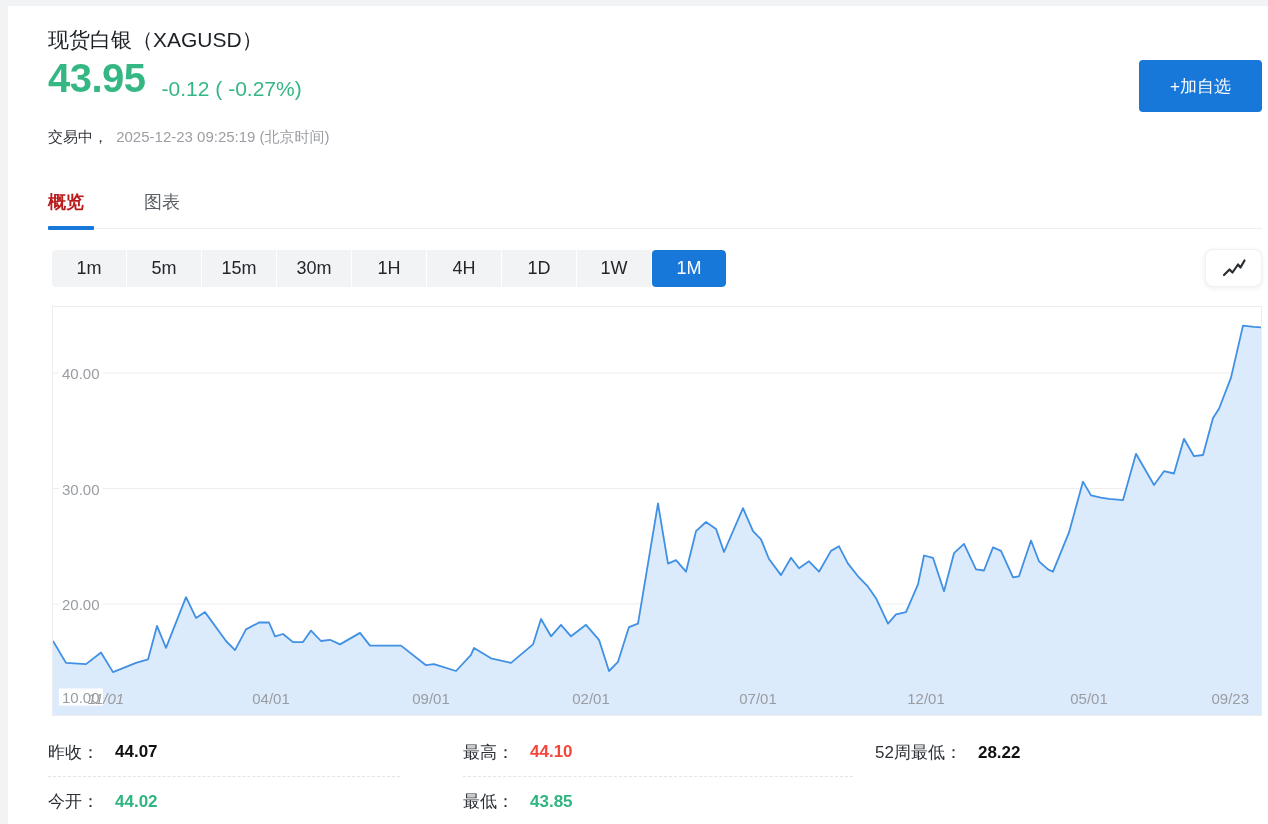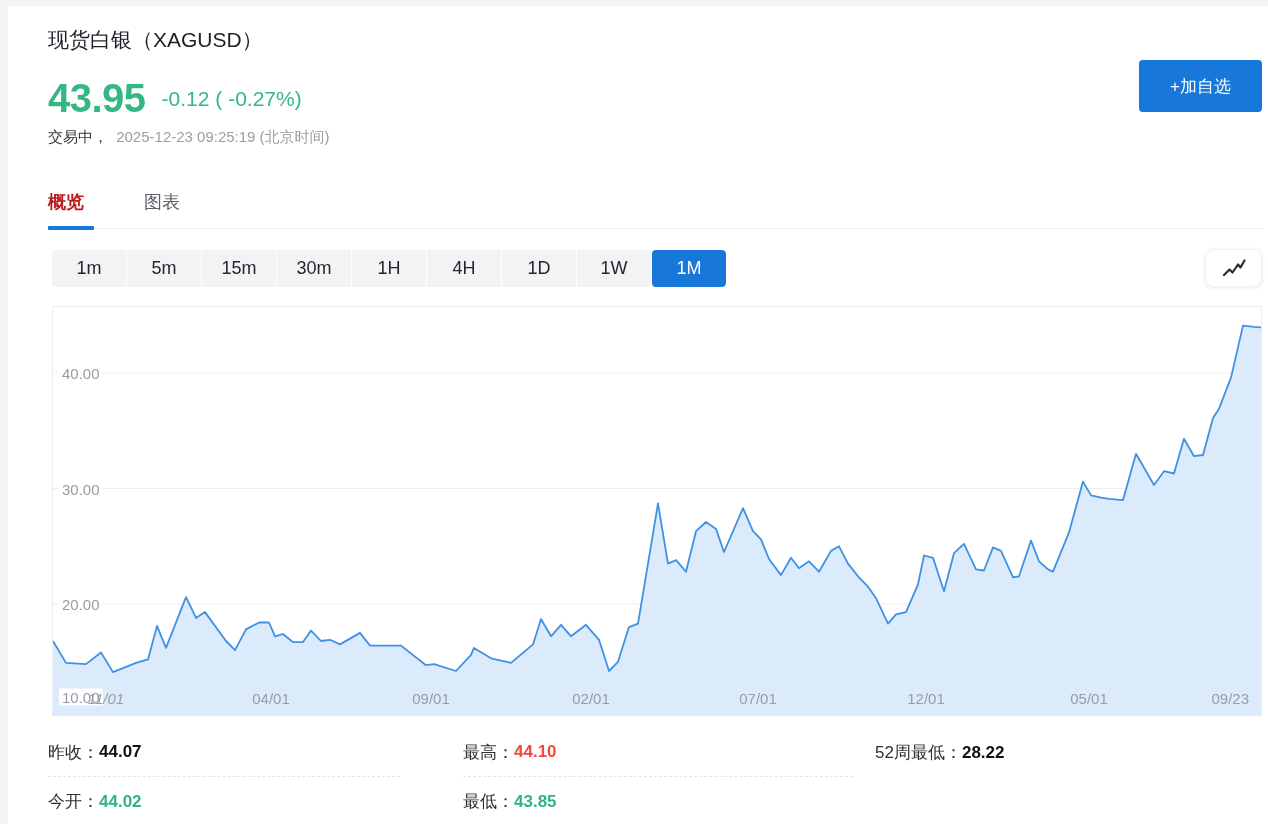--- a/index.html
+++ b/index.html
@@ -6,21 +6,21 @@
   html,body { width:1268px; height:824px; background:#fff; overflow:hidden;
               font-family:"Liberation Sans","DejaVu Sans",sans-serif; }
   .screen { position:relative; width:1268px; height:756px; background:#fff; }
   .strip-top { position:absolute; left:0; top:0; width:1268px; height:6px; background:#f2f3f4; }
   .strip-left { position:absolute; left:0; top:0; width:8px; height:824px; background:#f2f3f4; }
 
   .title { position:absolute; left:48px; top:26px; font-size:21px; font-weight:500; color:#1d2127; }
   .add-btn { position:absolute; left:1139px; top:60px; width:123px; height:52px;
              background:#1778d9; color:#fff; border:none; border-radius:4px;
              font-size:17px; cursor:pointer; font-family:inherit; }
-  .price-row { position:absolute; left:48px; top:76px; display:flex; align-items:center; }
+  .price-row { position:absolute; left:48px; top:56px; display:flex; align-items:flex-end; }
   .price { font-size:40px; font-weight:700; color:#35b783; letter-spacing:-0.5px; }
   .change { font-size:21px; color:#35b783; margin-left:16px; }
   .status-row { position:absolute; left:48px; top:128px; font-size:15px; }
   .status { color:#33373d; }
   .timestamp { color:#9b9ea3; margin-left:4px; }
 
   .tabs { position:absolute; left:48px; top:190px; width:1214px; height:39px;
           border-bottom:1px solid #eceef1; display:flex; }
   .tab { position:relative; height:39px; margin-right:60px; font-size:18px; color:#5c6066; cursor:pointer; }
   .tab.active { color:#b91c1c; font-weight:700; }
@@ -44,21 +44,21 @@
   .ytick { position:absolute; font-size:15px; color:#999ca1; background:#fff; padding:0 3px;
            left:6px; transform:translateY(-50%); }
   .xtick { position:absolute; font-size:15px; color:#999ca1; bottom:8px; transform:translateX(-50%); }
   .xtick.last { transform:translateX(-100%); }
 
   .stats { position:absolute; top:728px; left:0; width:1268px; }
   .stat-col { position:absolute; top:0; }
   .stat-row { height:49px; display:flex; align-items:center; font-size:17px; }
   .stat-row.first { border-bottom:1px dashed #e2e4e8; }
   .stat-label { color:#2b2f36; }
-  .stat-value { margin-left:0; font-weight:700; }
+  .stat-value { margin-left:16px; font-weight:700; }
   .v-black { color:#111111; }
   .v-green { color:#2fb57f; }
   .v-red { color:#f5463c; }
 </style>
 </head>
 <body>
 
 <div class="screen">
   <div class="strip-top"></div>
   <div class="strip-left"></div>

